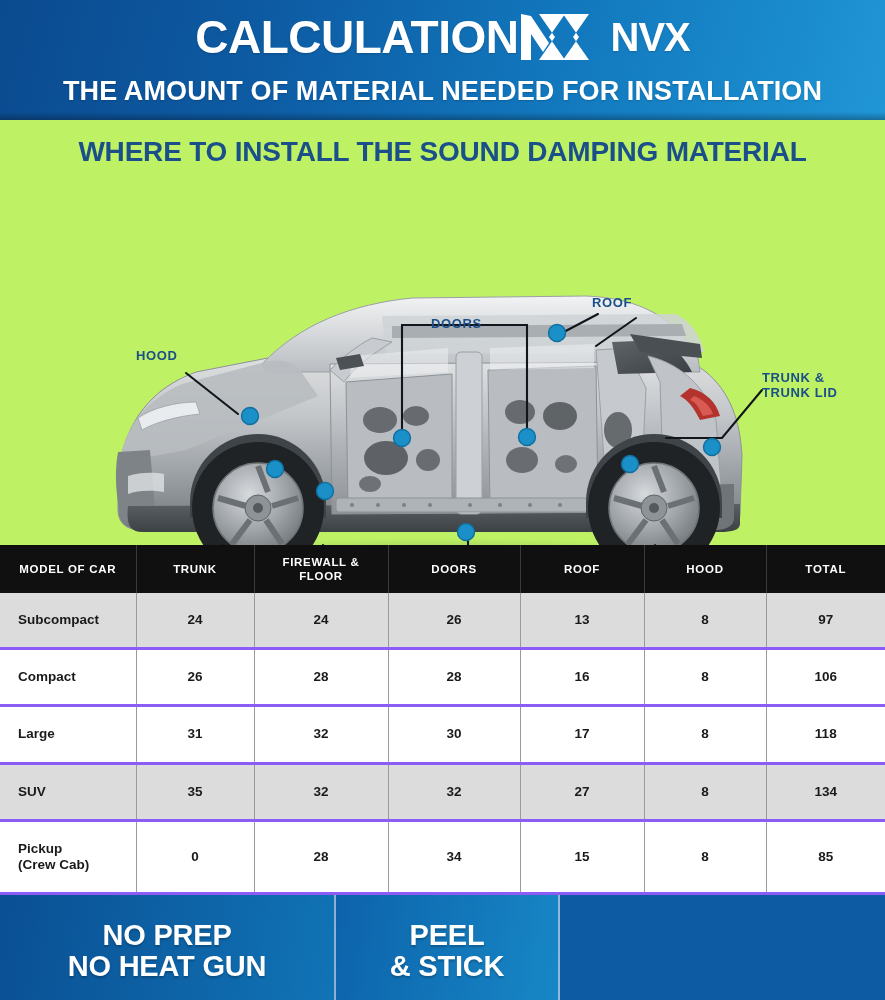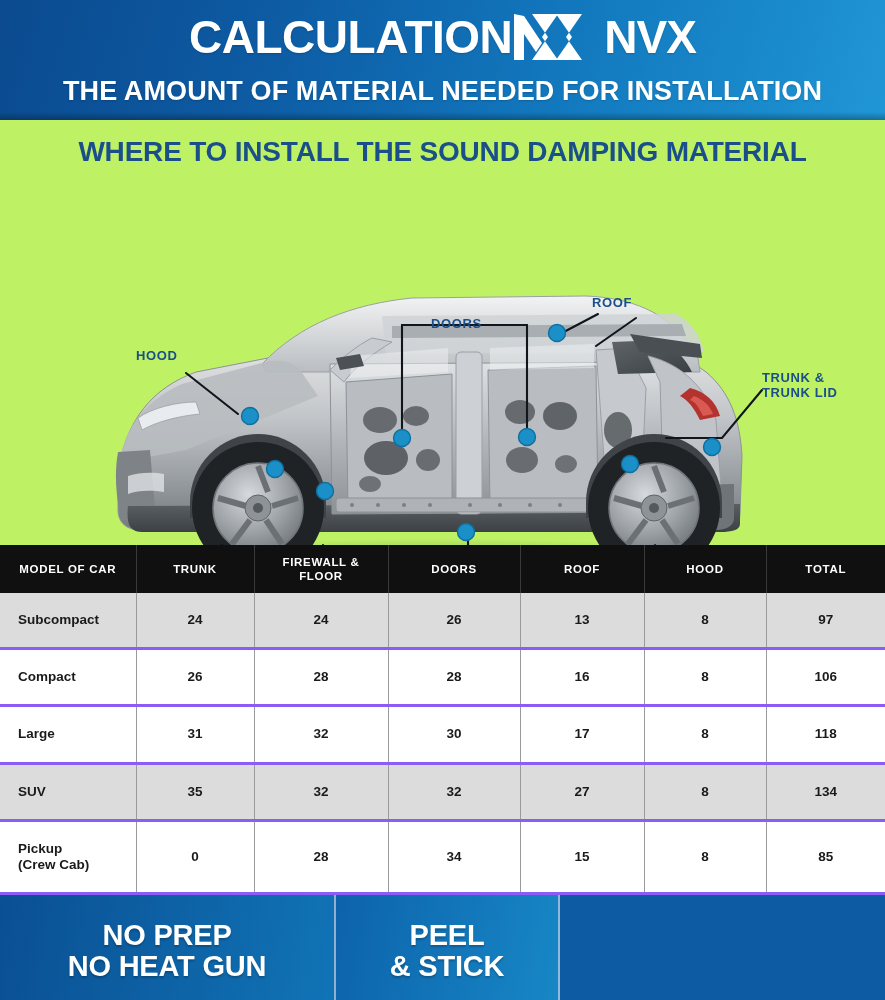--- a/index.html
+++ b/index.html
@@ -31,21 +31,21 @@
     color: #ffffff;
     font-size: 46px;
     font-weight: bold;
     letter-spacing: -0.5px;
     line-height: 1;
     text-shadow: 0 1px 2px rgba(0,0,0,0.18);
   }
   .logo-wrap { display:flex; align-items:center; gap: 0px; }
   .logo-mark { display:block; }
   .logo-text {
-    color:#ffffff; font-size: 46px; font-weight: bold; line-height: 1;
+    color:#ffffff; font-size: 40px; font-weight: bold; line-height: 1;
     letter-spacing: -1px;
     text-shadow: 0 1px 2px rgba(0,0,0,0.18);
   }
   .header-sub {
     position: absolute; left:0; right:0; top: 76px;
     text-align: center;
     color: #ffffff;
     font-size: 27px;
     font-weight: bold;
     letter-spacing: 0.1px;

